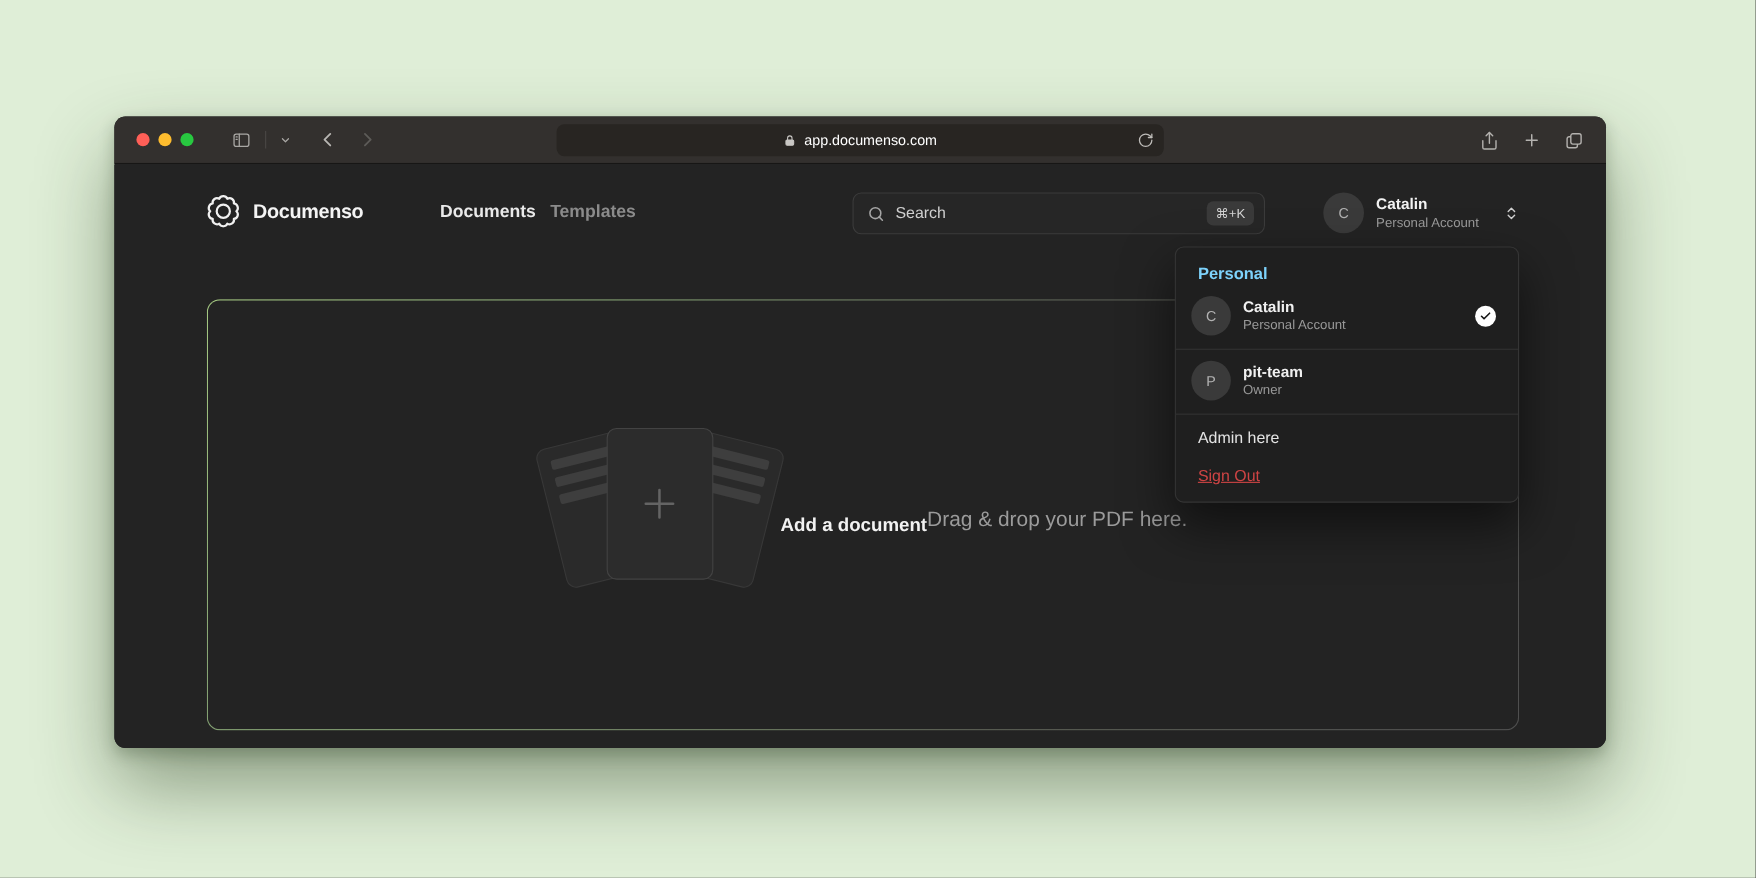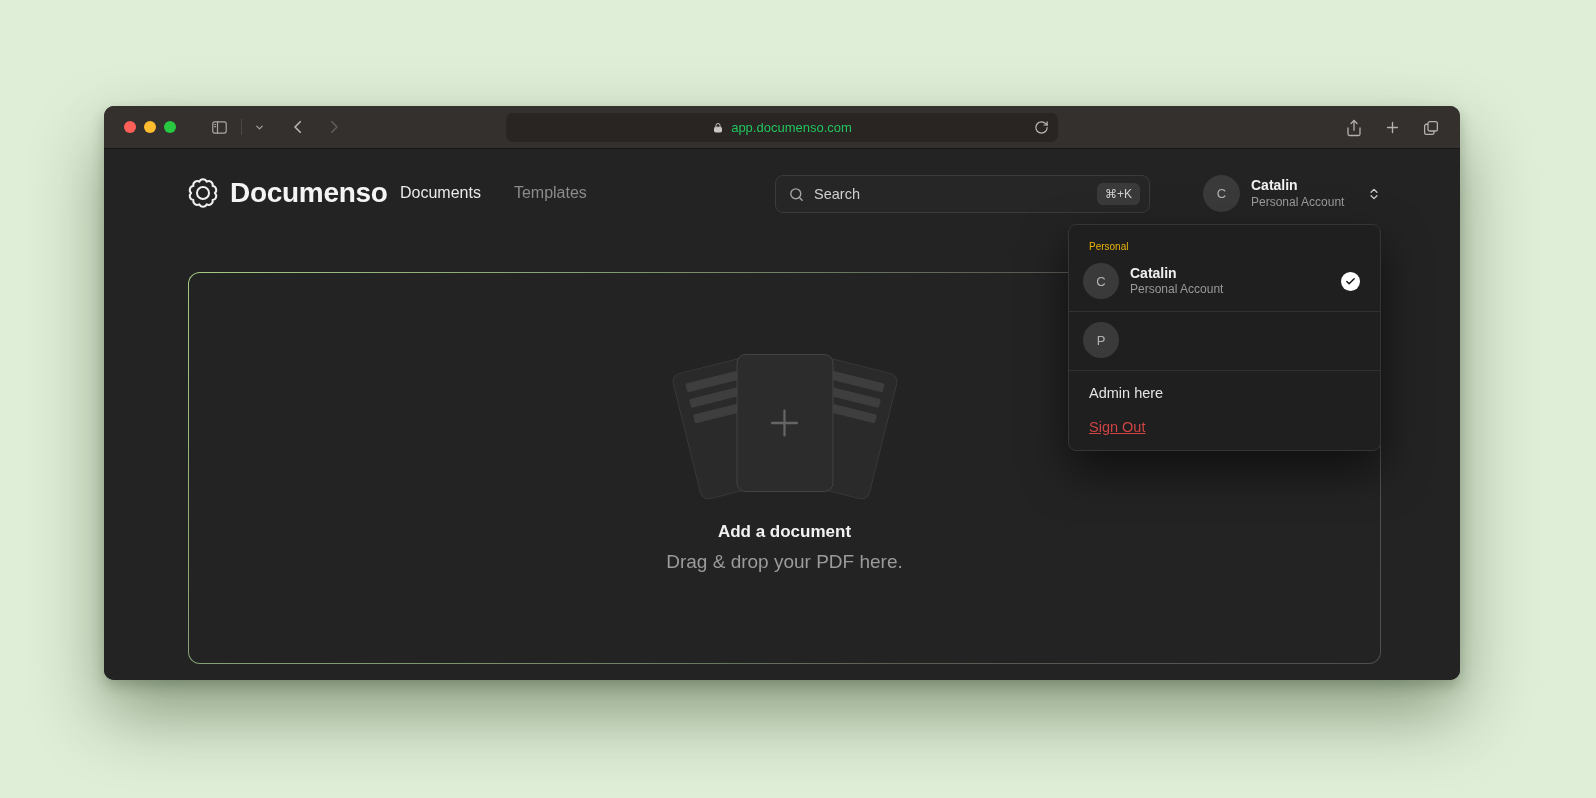--- a/index.html
+++ b/index.html
@@ -23,33 +23,33 @@
     display:flex; align-items:center;
   }
   .traffic { display:flex; gap:8px; margin-left:20px; }
   .traffic .dot { width:12px; height:12px; border-radius:50%; }
   .chrome-group { display:flex; align-items:center; gap:12px; margin-left:34px; color:#a9a7a4; }
   .chrome-sep { width:1px; height:16px; background:#4a4845; }
   .urlbar {
     position:absolute; left:50%; top:7px; transform:translateX(-50%);
     width:552px; height:29px; background:#282522; border-radius:7px;
     display:flex; align-items:center; justify-content:center; gap:7px;
-    color:#22c55e; font-size:13px;text-align:center;
+    color:#ffffff; font-size:13px;text-align:center;
   }
   .urlbar .reload { position:absolute; right:9px; top:7px; color:#bdbbb8; }
   .chrome-right { position:absolute; right:20px; top:0; height:43px; display:flex; align-items:center; gap:21px; color:#b4b2af; }
 
   
   .content {
     position:absolute; top:44px; left:0; right:0; bottom:0;
     background:#232323; border-radius:0 0 10px 10px; overflow:hidden;
   }
   .brand { position:absolute; left:84px; top:27px; display:flex; align-items:center; gap:12px; color:#f4f4f4; }
-  .brand-name { font-size:28px; font-weight:800; letter-spacing:-.3px; }
-  .nav { position:absolute; left:296px; top:34px; display:flex; gap:33px; font-size:16px; font-weight:400;align-items:flex-end; }
+  .brand-name { font-size:18px; font-weight:800; letter-spacing:-.3px; }
+  .nav { position:absolute; left:296px; top:34px; display:flex; gap:13px; font-size:16px; font-weight:700;align-items:flex-end; }
   .nav-documents { color:#e9e9e9; text-decoration:none; }
   .nav-templates { color:#8b8b8b; text-decoration:none; }
 
   .search {
     position:absolute; left:671px; top:25px; width:375px; height:38px;
     border:1px solid #3b3b3b; background:#262626; border-radius:8px;
     display:flex; align-items:center; gap:9px; padding:0 9px 0 12px;
   }
   .search input {
     flex:1; background:transparent; border:none; outline:none;
@@ -75,21 +75,21 @@
   .acct-sub { font-size:12px; color:#9a9a9a; }
   .chev-ud { color:#cfcfcf; }
 
   
   .dropzone {
     position:absolute; left:84px; top:122px; width:1193px; height:392px;
     border-radius:12px; border:1.5px solid transparent;
     background:
       linear-gradient(#232323,#232323) padding-box,
       radial-gradient(circle at 0% 0%, #a6ca83 0%, #84a273 30%, #5a5e54 65%, #4f4f4f 100%) border-box;
-    display:flex; flex-direction:column; align-items:center; justify-content:center;
+    display:flex; flex-direction:row; align-items:center; justify-content:center;
     cursor:pointer;
   }
   .cards { position:relative; width:220px; height:152px; margin-top:-14px; }
   .card { position:absolute; border-radius:9px; background:#2a2a2a; border:1px solid #383838; }
   .card-side { width:92px; height:130px; top:12px; padding:11px 11px 0; }
   .card-left  { left:10px;  transform:rotate(-14deg); }
   .card-right { right:10px; transform:rotate(14deg); }
   .bar { height:9px; border-radius:2px; background:#3e3e3e; margin-bottom:7px; }
   .b1 { width:68px; } .b2 { width:68px; } .b3 { width:52px; }
   .card-right .b2 { width:52px; margin-left:16px; } .card-right .b3 { width:68px; }
@@ -101,21 +101,21 @@
   .dz-title { margin-top:20px; font-size:17px; font-weight:700; color:#f2f2f2; }
   .dz-sub { margin-top:9px; font-size:19px; color:#9b9b9b; }
 
   
   .dropdown {
     position:absolute; left:964px; top:74px; width:313px; z-index:10;
     background:#1f1f1f; border:1px solid #353535; border-radius:8px;
     box-shadow:0 20px 45px rgba(0,0,0,.55);
     padding:9px 0 6px; color:#e6e6e6;
   }
-  .dd-label { padding:7px 20px 6px; font-size:10px; font-weight:400; color:#eab308; }
+  .dd-label { padding:7px 20px 6px; font-size:15px; font-weight:700; color:#7dd3fc; }
   .dd-row { display:flex; align-items:center; gap:11px; padding:5px 14px 9px; cursor:pointer; }
   .dd-row .avatar { width:36px; height:36px; font-size:13px; }
   .dd-row-text { flex:1; line-height:1.3; }
   .dd-name { font-size:14px; font-weight:600; color:#f0f0f0; }
   .dd-sub { font-size:12px; color:#999999; }
   .check-badge {
     width:19px; height:19px; border-radius:50%; background:#ffffff;
     display:flex; align-items:center; justify-content:center; margin-right:6px;
   }
   .dd-divider { height:1px; background:#323232; margin:3px 0 5px; }
@@ -280,20 +280,24 @@
               <path d="M20 6 9 17l-5-5"></path>
             </svg>
         </span>
       </div>
 
       <div class="dd-divider"></div>
 
 
       <div class="dd-row">
         <span class="avatar">P</span>
+        <span class="dd-row-text">
+          <div class="dd-name">pit-team</div>
+          <div class="dd-sub">Owner</div>
+        </span>
       </div>
 
       <div class="dd-divider"></div>
 
       <div class="dd-item">Admin here</div>
       <div class="dd-item" style="color: rgb(207, 68, 68); text-decoration: underline;">Sign Out</div>
     </div>
 
   </div>
 </div>

